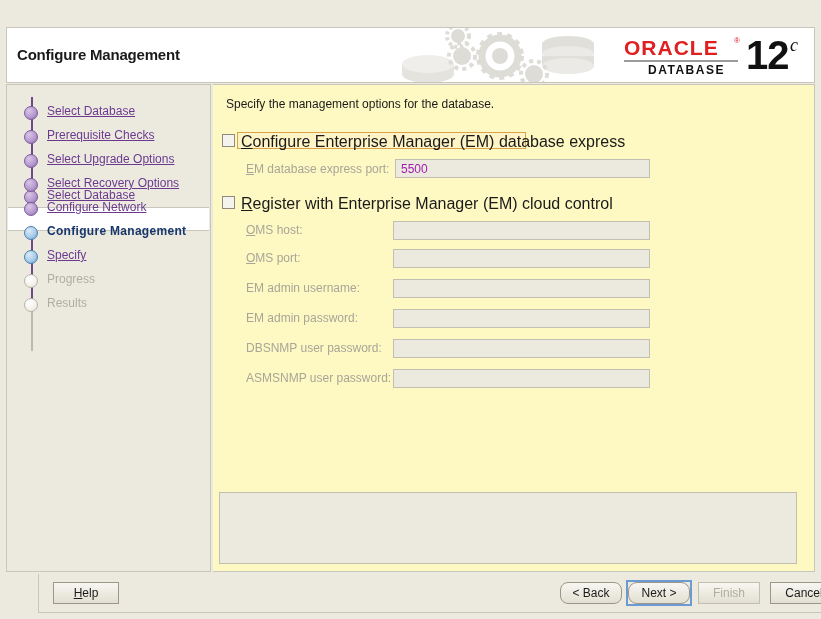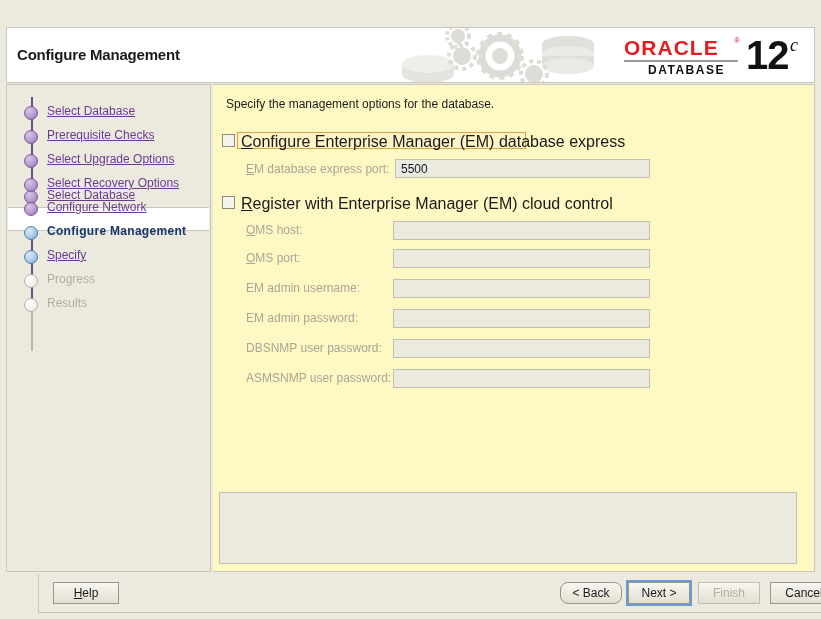--- a/index.html
+++ b/index.html
@@ -328,21 +328,21 @@
     position: absolute;
     height: 19px;
     background: #eceadf;
     border: 1px solid #c2beb2;
     box-sizing: border-box;
   }
   .field .val {
     position: absolute;
     left: 5px; top: 2px;
     font-size: 12px;
-    color: #0f172a;
+    color: #a21caf;
   }
 
   
   #msg-panel {
     position: absolute;
     left: 12px; top: 406px;
     width: 575px; height: 70px;
     background: #eceadf;
     border: 1px solid #c2beb2;
     box-sizing: border-box;
@@ -368,21 +368,21 @@
     box-sizing: border-box;
     font-size: 12px;
     color: #1a1a1a;
     text-align: center;
     line-height: 20px;
   }
   .btn .mn { text-decoration: underline; }
   .btn.disabled { color: #b0ada2; border-color: #c2beb2; }
   #btn-help   { left: 14px;  width: 66px; }
   #btn-back   { left: 521px; width: 62px; border-radius: 8px; }
-  #btn-next   { left: 589px; width: 62px; }
+  #btn-next   { left: 589px; width: 62px; border-radius: 9px; }
   #btn-finish { left: 659px; width: 62px; }
   #btn-cancel { left: 731px; width: 68px; }
   #btn-next-focus {
     position: absolute;
     left: 587px; top: 6px;
     width: 66px; height: 26px;
     border: 2px solid #6b9bd2;
     box-sizing: border-box;
   }
   #resize-grip {

